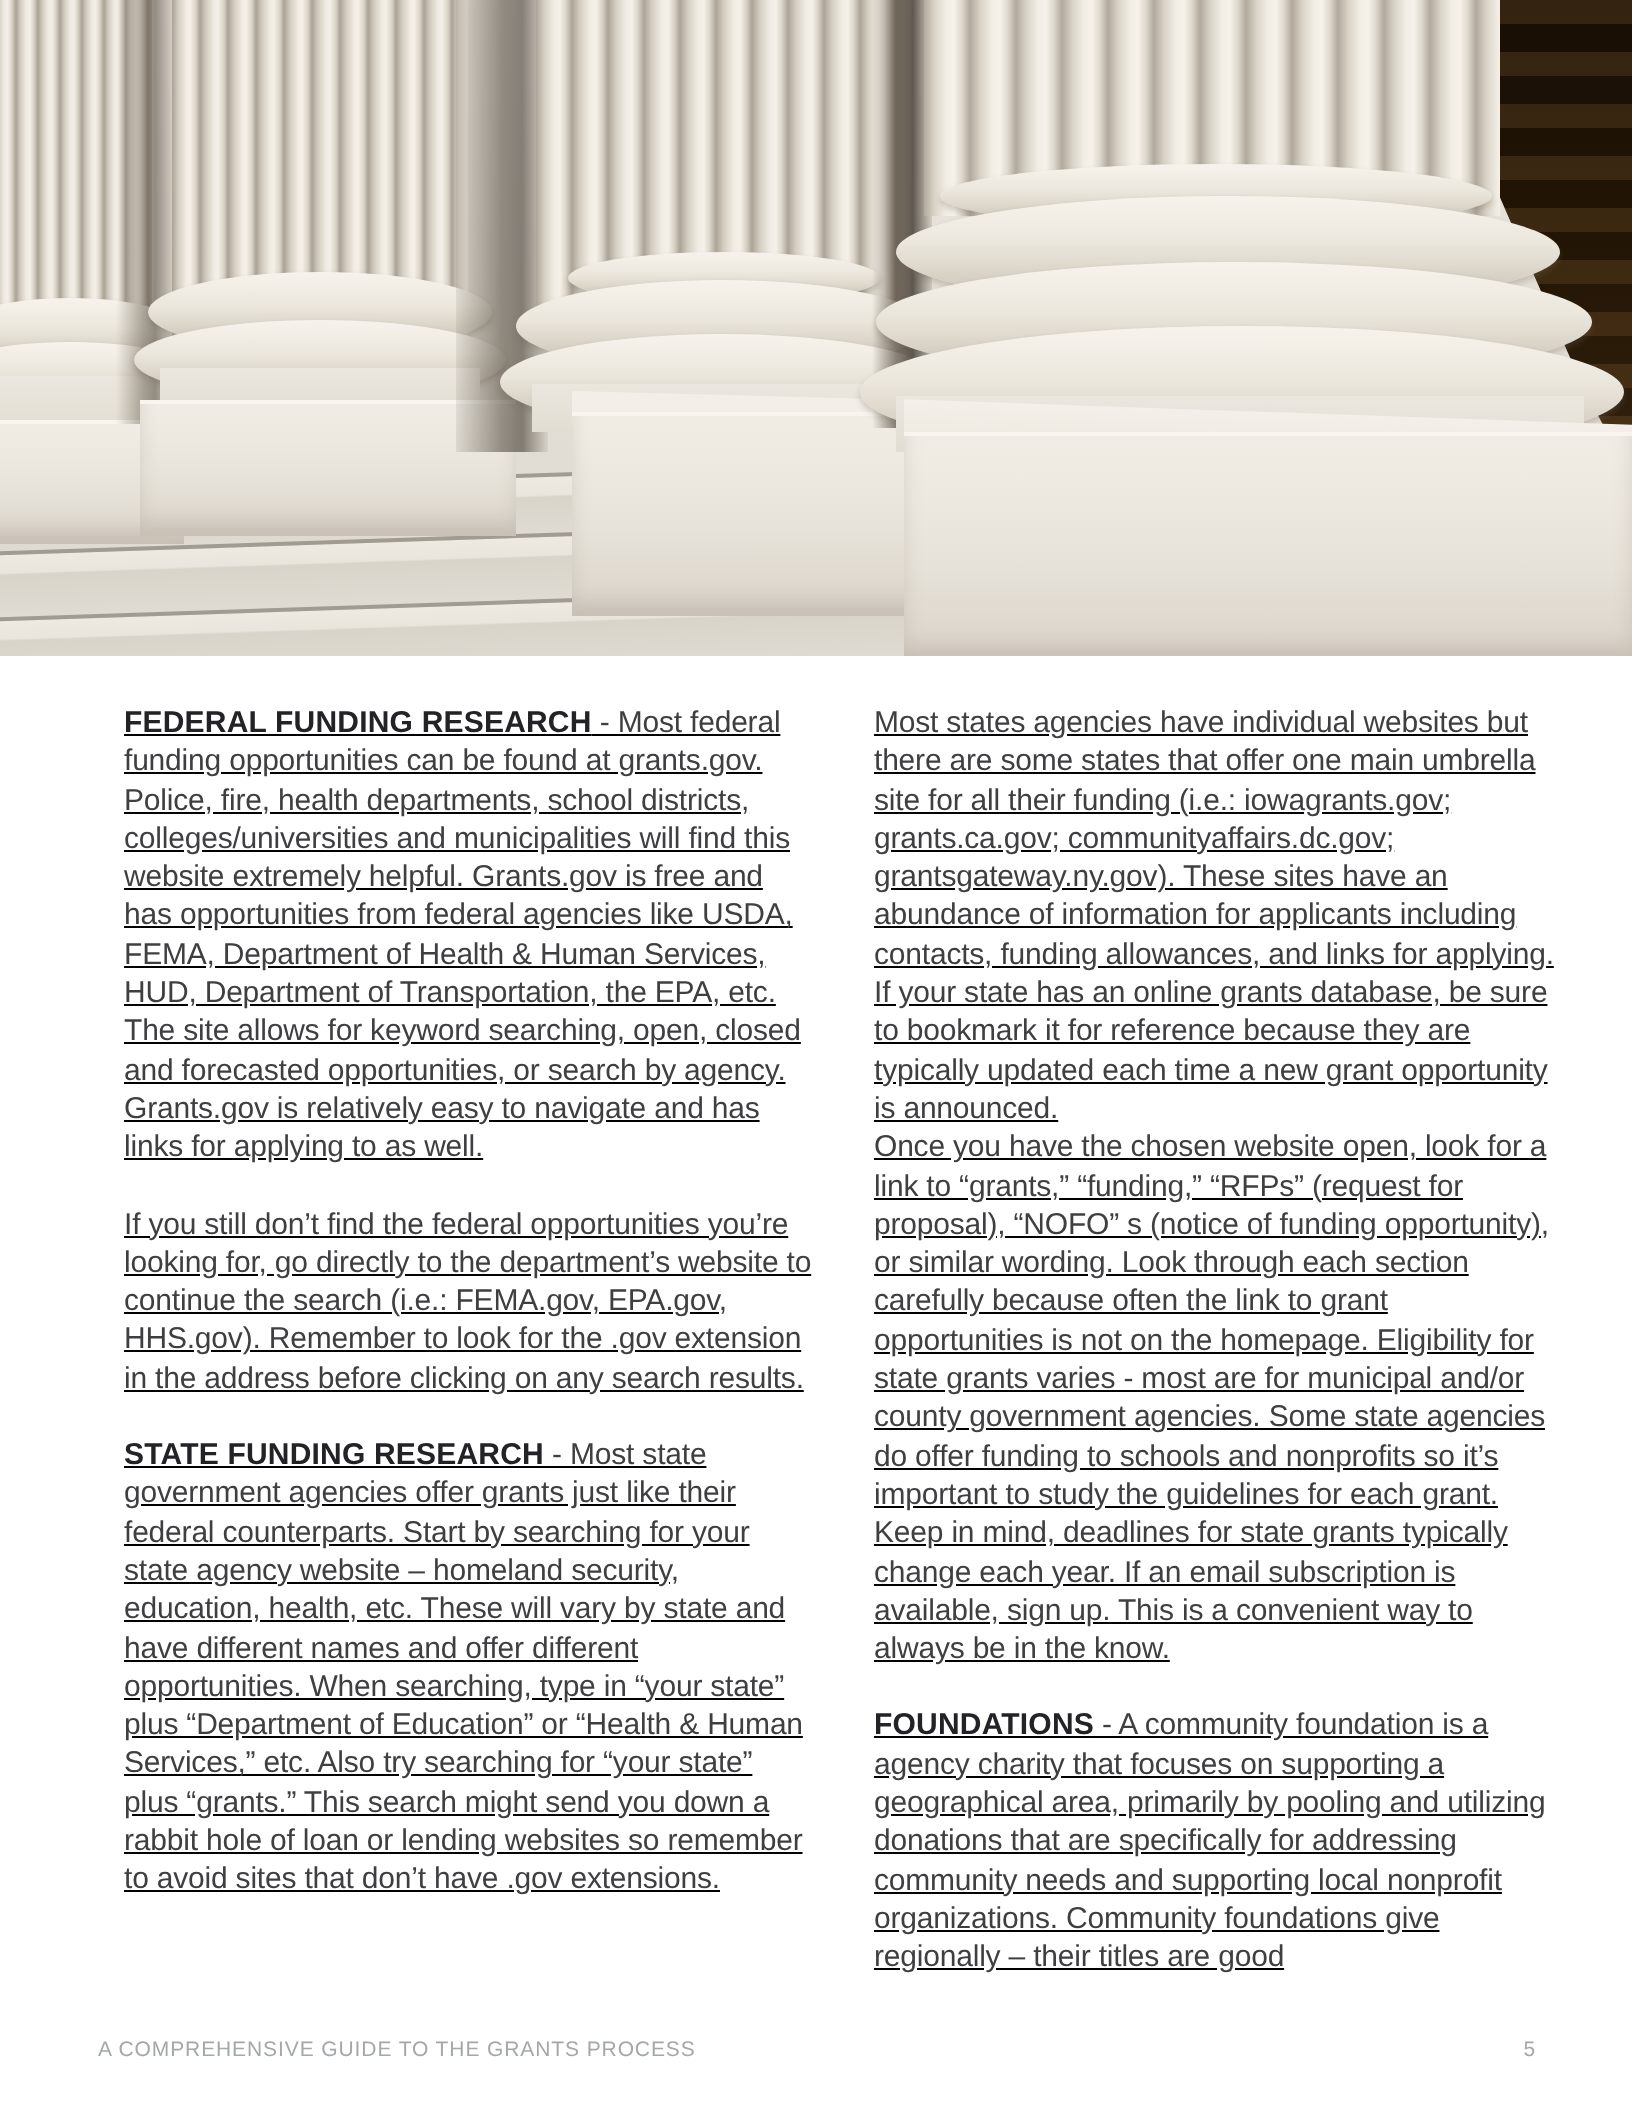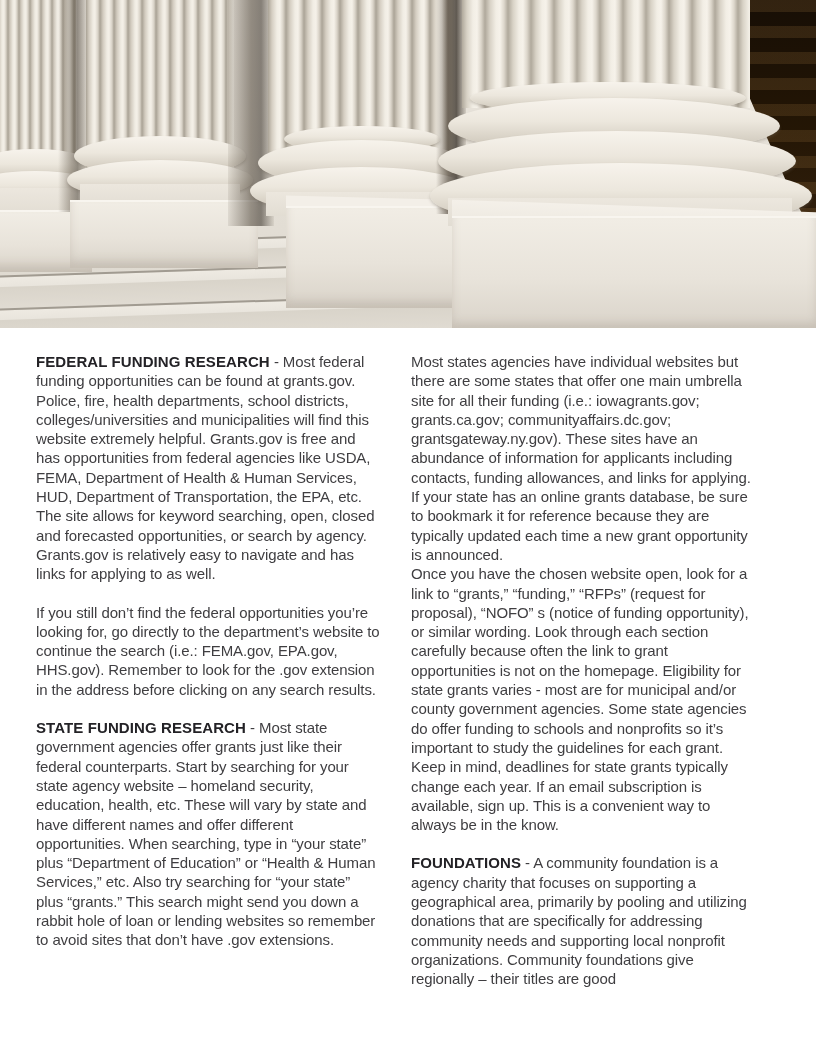--- a/index.html
+++ b/index.html
@@ -68,21 +68,21 @@
   .c5-shaft{left:462px;top:0;width:288px;height:108px;}
   .c5-t0{left:470px;top:82px;width:276px;height:32px;}
   .c5-t1{left:448px;top:98px;width:332px;height:56px;}
   .c5-t2{left:438px;top:131px;width:358px;height:60px;}
   .c5-t3{left:430px;top:163px;width:382px;height:66px;}
   .c5-neck{left:448px;top:198px;width:344px;height:28px;}
   .c5-plinth{left:452px;top:216px;width:364px;height:112px;}
   .c5-ptop{left:452px;top:206px;width:364px;height:26px;background:linear-gradient(180deg,#f4f0e9,#ece8df);transform:skewY(2deg);}
 
   
-  .content{position:absolute;left:36px;top:352px;width:719px;display:flex;gap:31px;}
+  .content{position:absolute;left:62px;top:352px;width:719px;display:flex;gap:31px;text-decoration:underline;}
   .col{width:351px;}
   .col p{margin:0 0 19px;font-size:15px;line-height:19.3px;color:#3f3e41;
          white-space:pre-line;letter-spacing:-0.1px;}
   .col p:last-child{margin-bottom:0;}
   .lead{font-weight:700;color:#232226;letter-spacing:0.1px;}
 
   
   .footer{position:absolute;left:49px;top:1019px;width:719px;display:flex;
           justify-content:space-between;align-items:baseline;
           font-size:10.5px;letter-spacing:0.45px;color:#a4a8ab;}
@@ -143,14 +143,18 @@
       <p><span class="lead"></span><span>If you still don’t find the federal opportunities you’re looking for, go directly to the department’s website to continue the search (i.e.: FEMA.gov, EPA.gov, HHS.gov). Remember to look for the .gov extension in the address before clicking on any search results.</span></p>
       <p><span class="lead">STATE FUNDING RESEARCH</span><span> - Most state government agencies offer grants just like their federal counterparts. Start by searching for your state agency website – homeland security, education, health, etc. These will vary by state and have different names and offer different opportunities. When searching, type in “your state” plus “Department of Education” or “Health &amp; Human Services,” etc. Also try searching for “your state” plus “grants.” This search might send you down a rabbit hole of loan or lending websites so remember to avoid sites that don’t have .gov extensions.</span></p>
     </section>
     <section class="col">
       <p><span class="lead"></span><span>Most states agencies have individual websites but there are some states that offer one main umbrella site for all their funding (i.e.: iowagrants.gov; grants.ca.gov; communityaffairs.dc.gov; grantsgateway.ny.gov). These sites have an abundance of information for applicants including contacts, funding allowances, and links for applying. If your state has an online grants database, be sure to bookmark it for reference because they are typically updated each time a new grant opportunity is announced.
 Once you have the chosen website open, look for a link to “grants,” “funding,” “RFPs” (request for proposal), “NOFO” s (notice of funding opportunity), or similar wording. Look through each section carefully because often the link to grant opportunities is not on the homepage. Eligibility for state grants varies - most are for municipal and/or county government agencies. Some state agencies do offer funding to schools and nonprofits so it’s important to study the guidelines for each grant. Keep in mind, deadlines for state grants typically change each year. If an email subscription is available, sign up. This is a convenient way to always be in the know.</span></p>
       <p><span class="lead">FOUNDATIONS</span><span> - A community foundation is a agency charity that focuses on supporting a geographical area, primarily by pooling and utilizing donations that are specifically for addressing community needs and supporting local nonprofit organizations. Community foundations give regionally – their titles are good</span></p>
     </section>
   </main>
 
+  <footer class="footer">
+    <span>A COMPREHENSIVE GUIDE TO THE GRANTS PROCESS</span>
+    <span>5</span>
+  </footer>
 
 </div>
 
 </body></html>

